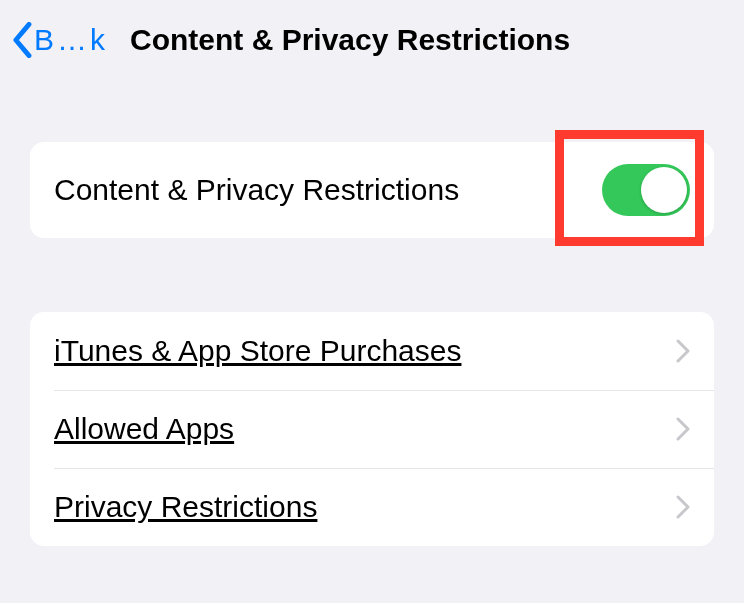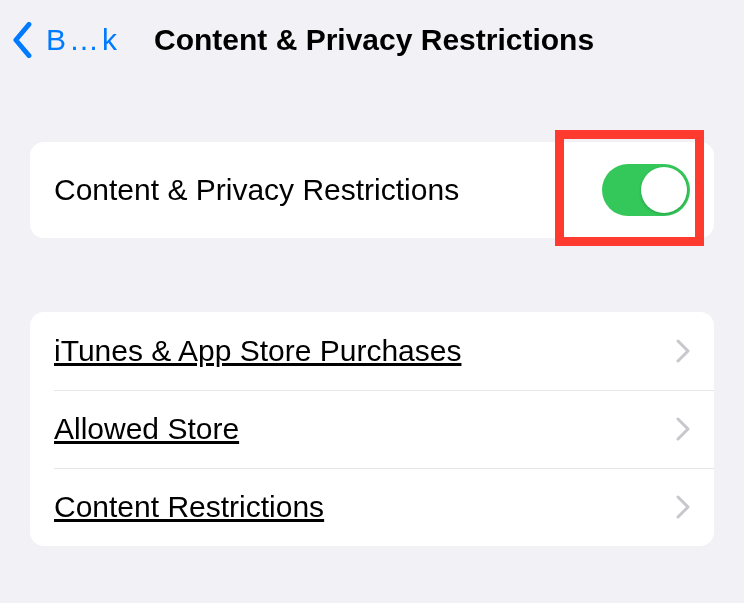--- a/index.html
+++ b/index.html
@@ -11,21 +11,21 @@
     body {
       background: #f2f1f6;
       width: 744px;
       height: 603px;
       overflow: hidden;
     }
     .header {
       display: flex;
       align-items: center;
       padding: 22px 12px 20px 12px;
-      gap: 12px;
+      gap: 0;
     }
     .back-arrow {
       display: inline-flex;
       align-items: center;
       justify-content: center;
     }
     .back-arrow svg {
       width: 22px;
       height: 36px;
     }
@@ -138,29 +138,29 @@
 <div class="section section-second">
   <div class="row">
     <span class="row-label">iTunes &amp; App Store Purchases</span>
     <span class="chevron">
       <svg viewBox="0 0 14 24" fill="none" stroke="#c7c7cc" stroke-width="3" stroke-linecap="round" stroke-linejoin="round">
         <polyline points="2,2 12,12 2,22"></polyline>
       </svg>
     </span>
   </div>
   <div class="row">
-    <span class="row-label">Allowed Store</span>
+    <span class="row-label">Allowed Apps</span>
     <span class="chevron">
       <svg viewBox="0 0 14 24" fill="none" stroke="#c7c7cc" stroke-width="3" stroke-linecap="round" stroke-linejoin="round">
         <polyline points="2,2 12,12 2,22"></polyline>
       </svg>
     </span>
   </div>
   <div class="row">
-    <span class="row-label">Content Restrictions</span>
+    <span class="row-label">Privacy Restrictions</span>
     <span class="chevron">
       <svg viewBox="0 0 14 24" fill="none" stroke="#c7c7cc" stroke-width="3" stroke-linecap="round" stroke-linejoin="round">
         <polyline points="2,2 12,12 2,22"></polyline>
       </svg>
     </span>
   </div>
 </div>
 
 <div class="highlight-box"></div>
 

